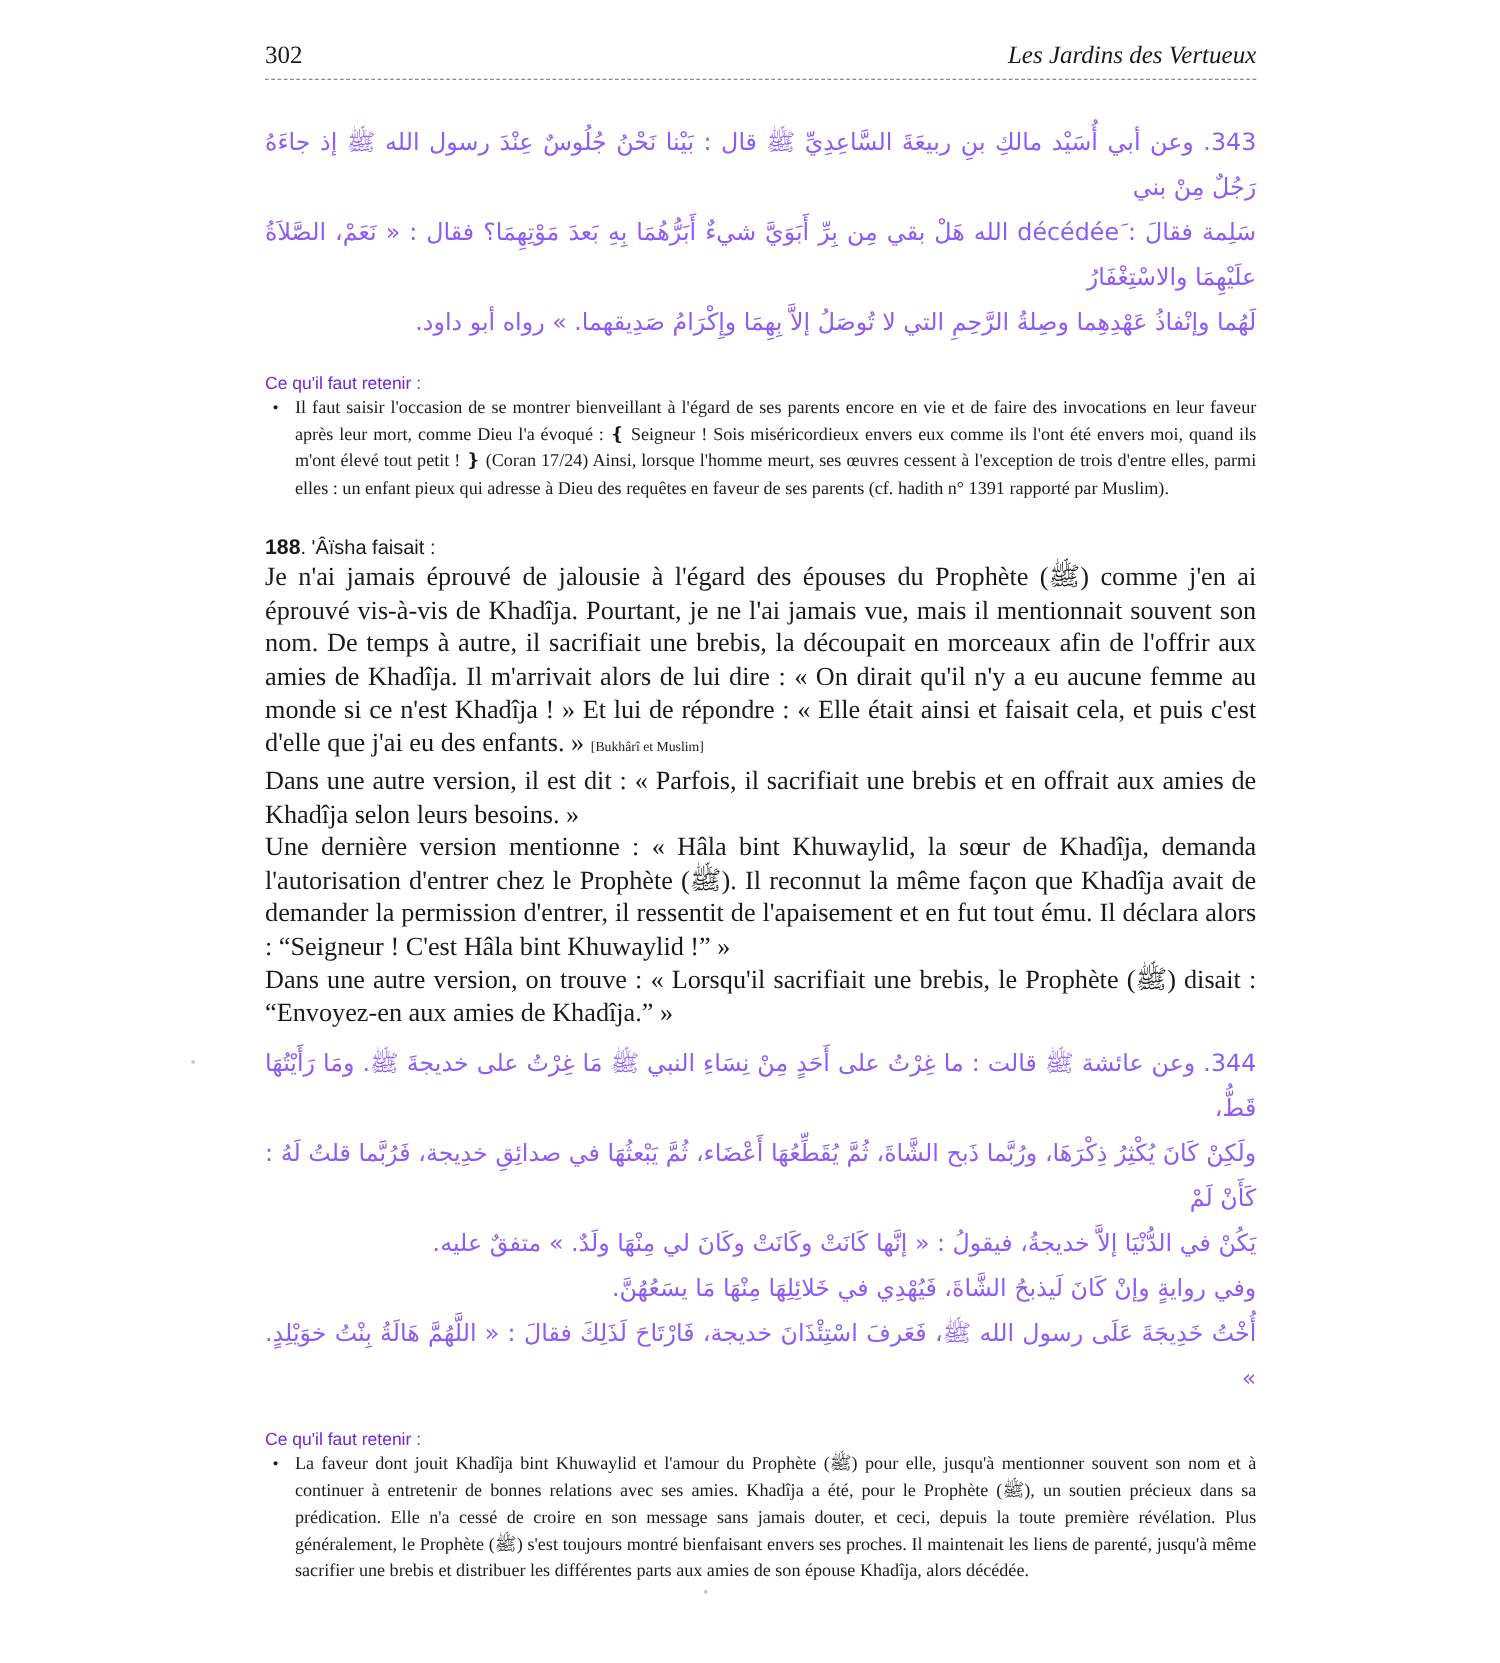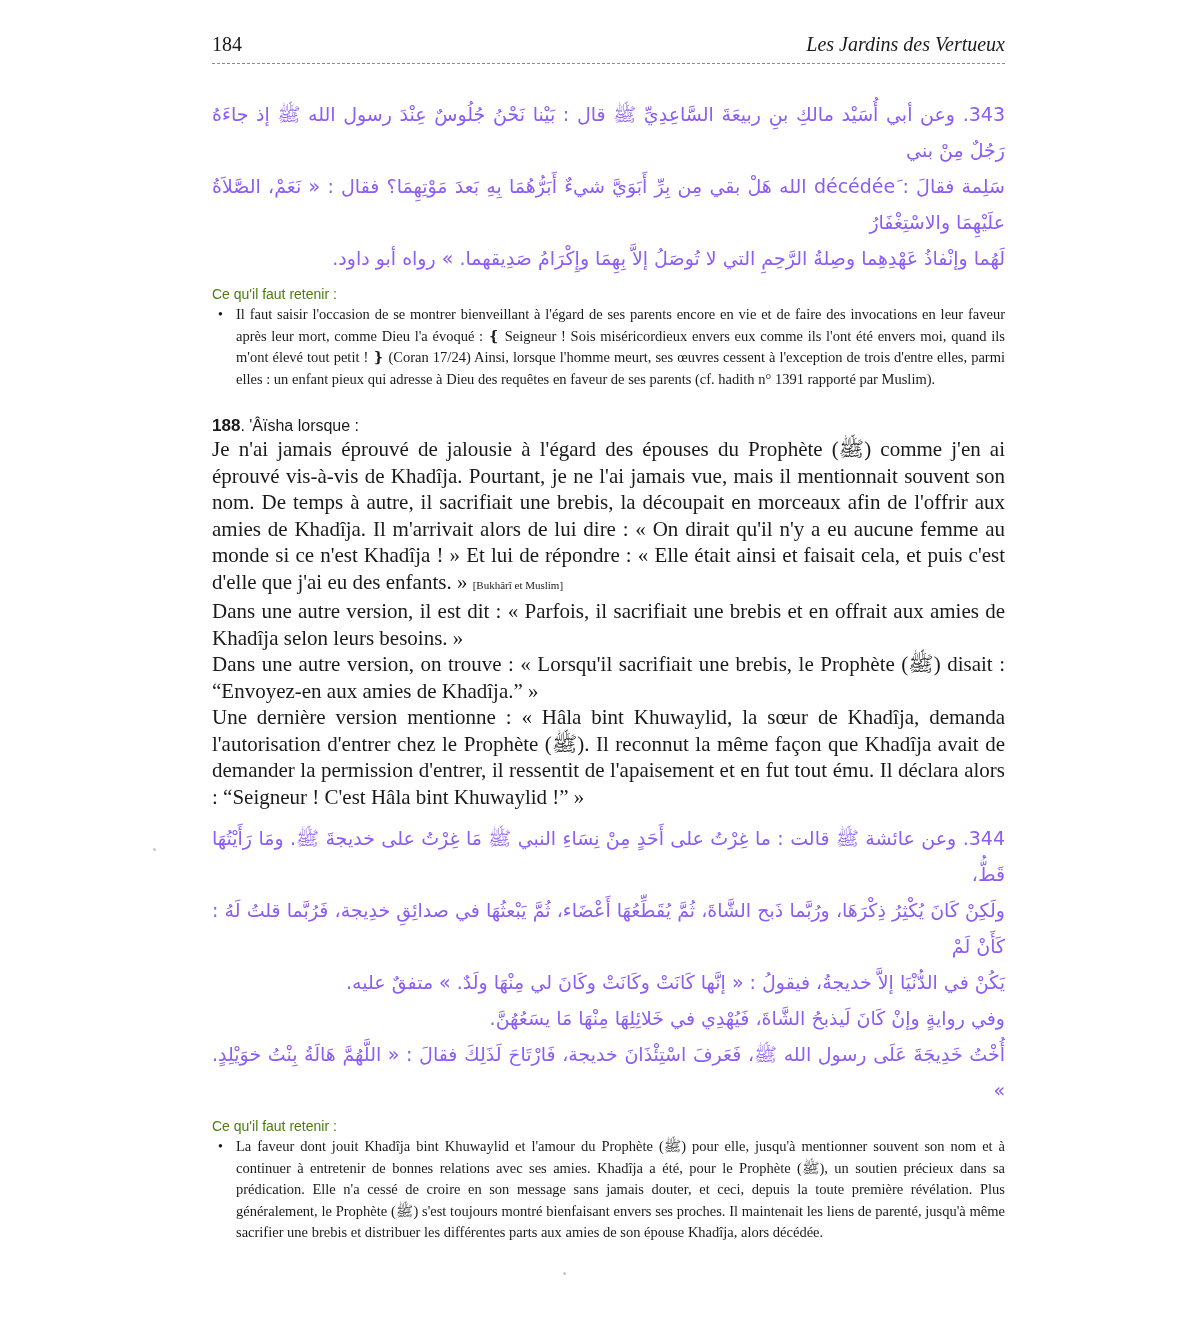--- a/index.html
+++ b/index.html
@@ -11,64 +11,64 @@
   .running-head { position: relative; height: 30px; }
   .page-number { position: absolute; left: 0; top: 3px; font-size: 20px; }
   .book-title { position: absolute; right: 0; top: 3px; font-size: 20px; font-style: italic; }
   .head-rule { position: absolute; left: 0; right: 0; top: 33px; border-top: 1px dashed #8a8a8a; }
 
   .arabic { direction: rtl; text-align: justify; text-align-last: right; font-family: "DejaVu Sans", sans-serif; font-size: 19px; line-height: 36px; color: #8b5cf6; }
   .arabic p { margin: 0; }
   .hadith-343 { margin-top: 36px; }
   .hadith-344-ar { margin-top: 10px; }
 
-  .retenir-title { font-size: 14px; margin-top: 10px; color: #4d7c0f; }
+  .retenir-title { font-size: 14px; margin-top: 22px; color: #6d28d9; }
   .bullet-block { position: relative; padding-left: 24px; font-size: 14.5px; line-height: 21.5px; text-align: justify; margin-top: 2px; }
   .bullet-block .bullet { position: absolute; left: 6px; top: 0; font-size: 14px; }
 
   .section-head { margin-top: 26px; font-size: 16px; }
   .section-head .num { font-weight: bold; font-size: 17px; }
   .body-text { font-size: 21px; line-height: 26.5px; text-align: justify; }
   .body-text p { margin: 0; }
   .ref { font-family: Liberation Serif, serif; font-size: 11px; }
 
   .stray-mark { position: absolute; width: 3px; height: 3px; background: #c8c8c8; border-radius: 50%; }
 </style>
 </head>
 <body>
 
 <div class="page">
 
   <div class="running-head">
-    <span class="page-number serif">184</span>
+    <span class="page-number serif">302</span>
     <span class="book-title serif">Les Jardins des Vertueux</span>
     <div class="head-rule"></div>
   </div>
 
   <div class="arabic hadith-343">
     <p>343. وعن أبي أُسَيْد مالكِ بنِ ربيعَةَ السَّاعِدِيِّ ﷺ قال : بَيْنا نَحْنُ جُلُوسٌ عِنْدَ رسول الله ﷺ إذ جاءَهُ رَجُلٌ مِنْ بني</p>
     <p>سَلِمة فقالَ : décédéeَ الله هَلْ بقي مِن بِرِّ أَبَوَيَّ شيءٌ أَبَرُّهُمَا بِهِ بَعدَ مَوْتِهِمَا؟ فقال : « نَعَمْ، الصَّلاَةُ علَيْهِمَا والاسْتِغْفَارُ</p>
     <p>لَهُما وإنْفاذُ عَهْدِهِما وصِلةُ الرَّحِمِ التي لا تُوصَلُ إلاَّ بِهِمَا وإِكْرَامُ صَدِيقهما. » رواه أبو داود.</p>
   </div>
 
   <div class="retenir-title sans">Ce qu'il faut retenir :</div>
   <div class="bullet-block serif">
     <span class="bullet">•</span>
     <span>Il faut saisir l'occasion de se montrer bienveillant à l'égard de ses parents encore en vie et de faire des invocations en leur faveur après leur mort, comme Dieu l'a évoqué : ❴ Seigneur ! Sois miséricordieux envers eux comme ils l'ont été envers moi, quand ils m'ont élevé tout petit ! ❵ (Coran 17/24) Ainsi, lorsque l'homme meurt, ses œuvres cessent à l'exception de trois d'entre elles, parmi elles : un enfant pieux qui adresse à Dieu des requêtes en faveur de ses parents (cf. hadith n° 1391 rapporté par Muslim).</span>
   </div>
 
   <div class="section-head sans">
-    <span class="num">188</span><span>. 'Âïsha lorsque :</span>
+    <span class="num">188</span><span>. 'Âïsha faisait :</span>
   </div>
 
   <div class="body-text serif">
     <p><span>Je n'ai jamais éprouvé de jalousie à l'égard des épouses du Prophète (ﷺ) comme j'en ai éprouvé vis-à-vis de Khadîja. Pourtant, je ne l'ai jamais vue, mais il mentionnait souvent son nom. De temps à autre, il sacrifiait une brebis, la découpait en morceaux afin de l'offrir aux amies de Khadîja. Il m'arrivait alors de lui dire : « On dirait qu'il n'y a eu aucune femme au monde si ce n'est Khadîja ! » Et lui de répondre : « Elle était ainsi et faisait cela, et puis c'est d'elle que j'ai eu des enfants. » </span><span class="ref">[Bukhârî et Muslim]</span></p>
     <p>Dans une autre version, il est dit : « Parfois, il sacrifiait une brebis et en offrait aux amies de Khadîja selon leurs besoins. »</p>
+    <p>Une dernière version mentionne : « Hâla bint Khuwaylid, la sœur de Khadîja, demanda l'autorisation d'entrer chez le Prophète (ﷺ). Il reconnut la même façon que Khadîja avait de demander la permission d'entrer, il ressentit de l'apaisement et en fut tout ému. Il déclara alors : “Seigneur ! C'est Hâla bint Khuwaylid !” »</p>
     <p>Dans une autre version, on trouve : « Lorsqu'il sacrifiait une brebis, le Prophète (ﷺ) disait : “Envoyez-en aux amies de Khadîja.” »</p>
-    <p>Une dernière version mentionne : « Hâla bint Khuwaylid, la sœur de Khadîja, demanda l'autorisation d'entrer chez le Prophète (ﷺ). Il reconnut la même façon que Khadîja avait de demander la permission d'entrer, il ressentit de l'apaisement et en fut tout ému. Il déclara alors : “Seigneur ! C'est Hâla bint Khuwaylid !” »</p>
   </div>
 
   <div class="arabic hadith-344-ar">
     <p>344. وعن عائشة ﷺ قالت : ما غِرْتُ على أَحَدٍ مِنْ نِسَاءِ النبي ﷺ مَا غِرْتُ على خديجةَ ﷺ. ومَا رَأَيْتُهَا قَطُّ،</p>
     <p>ولَكِنْ كَانَ يُكْثِرُ ذِكْرَهَا، ورُبَّما ذَبح الشَّاةَ، ثُمَّ يُقَطِّعُهَا أَعْضَاء، ثُمَّ يَبْعثُهَا في صدائِقِ خدِيجة، فَرُبَّما قلتُ لَهُ : كَأَنْ لَمْ</p>
     <p>يَكُنْ في الدُّنْيَا إلاَّ خديجةُ، فيقولُ : « إنَّها كَانَتْ وكَانَتْ وكَانَ لي مِنْهَا ولَدٌ. » متفقٌ عليه.</p>
     <p>وفي روايةٍ وإنْ كَانَ لَيذبحُ الشَّاةَ، فَيُهْدِي في خَلائِلِهَا مِنْهَا مَا يسَعُهُنَّ.</p>
     <p>أُخْتُ خَدِيجَةَ عَلَى رسول الله ﷺ، فَعَرفَ اسْتِئْذَانَ خديجة، فَارْتَاحَ لَذَلِكَ فقالَ : « اللَّهُمَّ هَالَةُ بِنْتُ خوَيْلِدٍ. »</p>
   </div>
 

